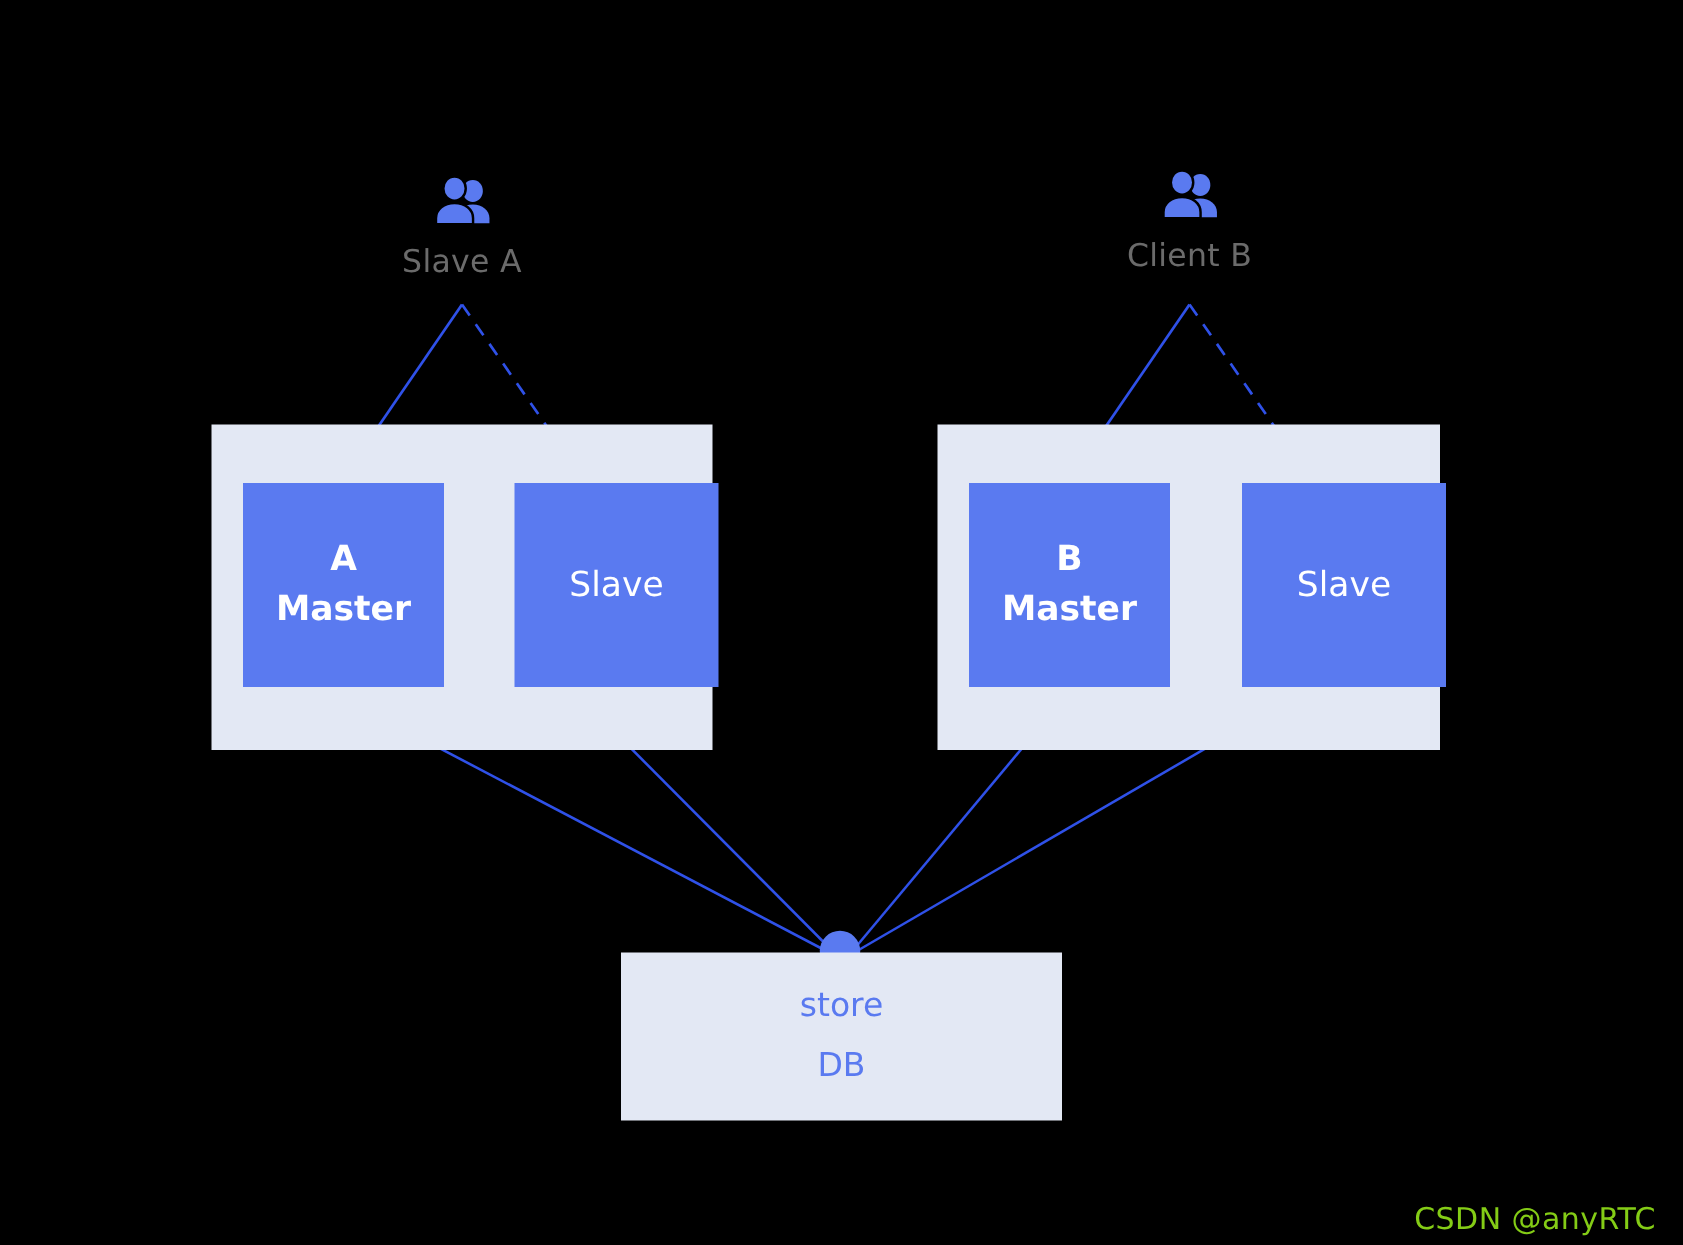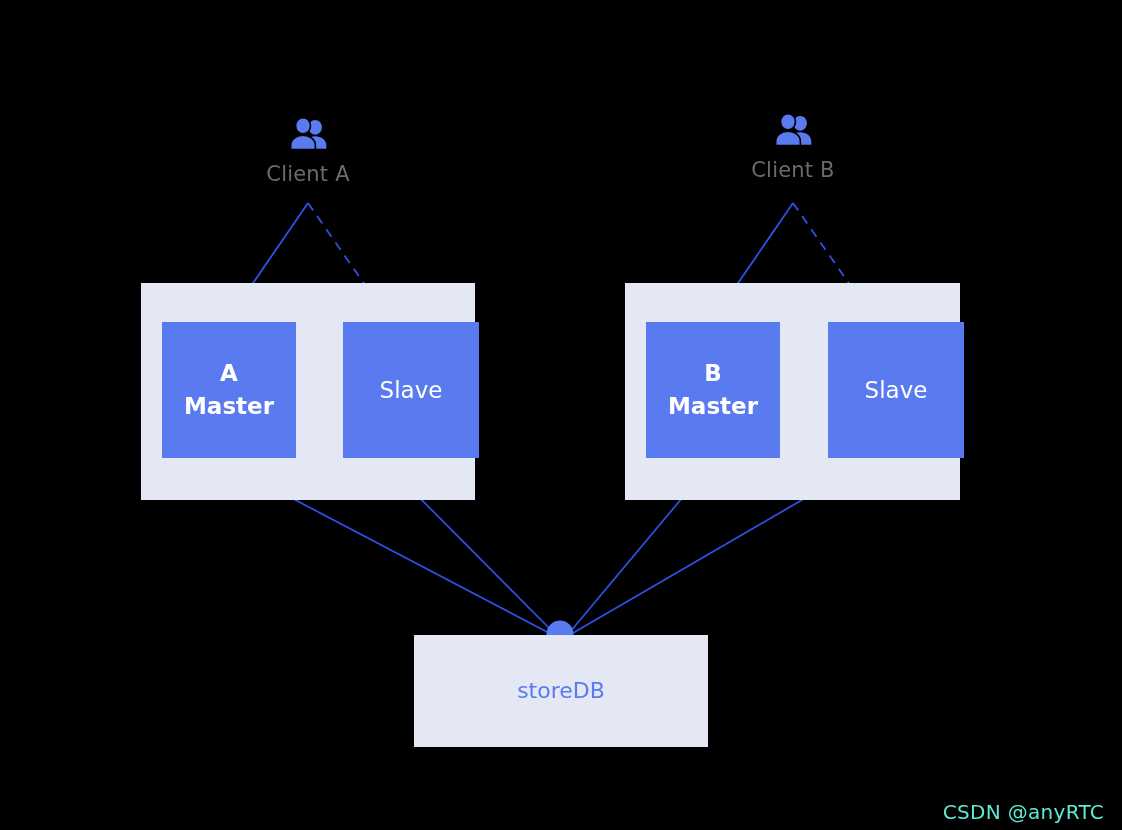--- a/index.html
+++ b/index.html
@@ -98,35 +98,35 @@
 
   
   #store-db {
     position: absolute;
     left: 414px;
     top: 635px;
     width: 294px;
     height: 112px;
     background: #e3e8f4;
     display: flex;
-    flex-direction: row;
+    flex-direction: column;
     align-items: center;
     justify-content: center;
     color: #5a7af0;
     font-size: 22px;
     line-height: 1.82;
   }
 
   
   #watermark {
     position: absolute;
     right: 18px;
     bottom: 6px;
     font-size: 20px;
-    color: #5eead4;
+    color: #84cc16;
     letter-spacing: 0.3px;
     white-space: nowrap;
   }
 </style>
 </head>
 <body>
 
 <div id="stage">
 
   <svg id="edges" viewBox="0 0 1122 830">
@@ -158,21 +158,21 @@
         <path d="M31.5 10.5c4.0 0 7.0 3.3 7.0 7.6 0 4.2-3.0 7.6-7.0 7.6
                  -4.0 0-7.0-3.4-7.0-7.6 0-4.3 3.0-7.6 7.0-7.6 Z" fill="#5a7af0"></path>
         <path d="M31.5 27.4c6.6 0 11.6 4.1 11.6 9.6V40.5H19.9V37.0
                  c0-5.5 5.0-9.6 11.6-9.6 Z" fill="#5a7af0"></path>
         <path d="M18.8 8.0c4.4 0 7.8 3.7 7.8 8.4 0 4.7-3.4 8.4-7.8 8.4
                  -4.4 0-7.8-3.7-7.8-8.4 0-4.7 3.4-8.4 7.8-8.4 Z" fill="#5a7af0" stroke="#000000" stroke-width="1.7"></path>
         <path d="M18.8 26.4c7.3 0 12.9 4.5 12.9 10.6V41.2H5.9V37.0
                  c0-6.1 5.6-10.6 12.9-10.6 Z" fill="#5a7af0" stroke="#000000" stroke-width="1.7"></path>
       </svg>
     </span>
-    <span class="client-label">Client A</span>
+    <span class="client-label">Slave A</span>
   </div>
 
   <div class="client" id="client-b">
     <span class="client-icon">
       <svg viewBox="0 0 48 48" width="46" height="46">
         <path d="M31.5 10.5c4.0 0 7.0 3.3 7.0 7.6 0 4.2-3.0 7.6-7.0 7.6
                  -4.0 0-7.0-3.4-7.0-7.6 0-4.3 3.0-7.6 7.0-7.6 Z" fill="#5a7af0"></path>
         <path d="M31.5 27.4c6.6 0 11.6 4.1 11.6 9.6V40.5H19.9V37.0
                  c0-5.5 5.0-9.6 11.6-9.6 Z" fill="#5a7af0"></path>
         <path d="M18.8 8.0c4.4 0 7.8 3.7 7.8 8.4 0 4.7-3.4 8.4-7.8 8.4

